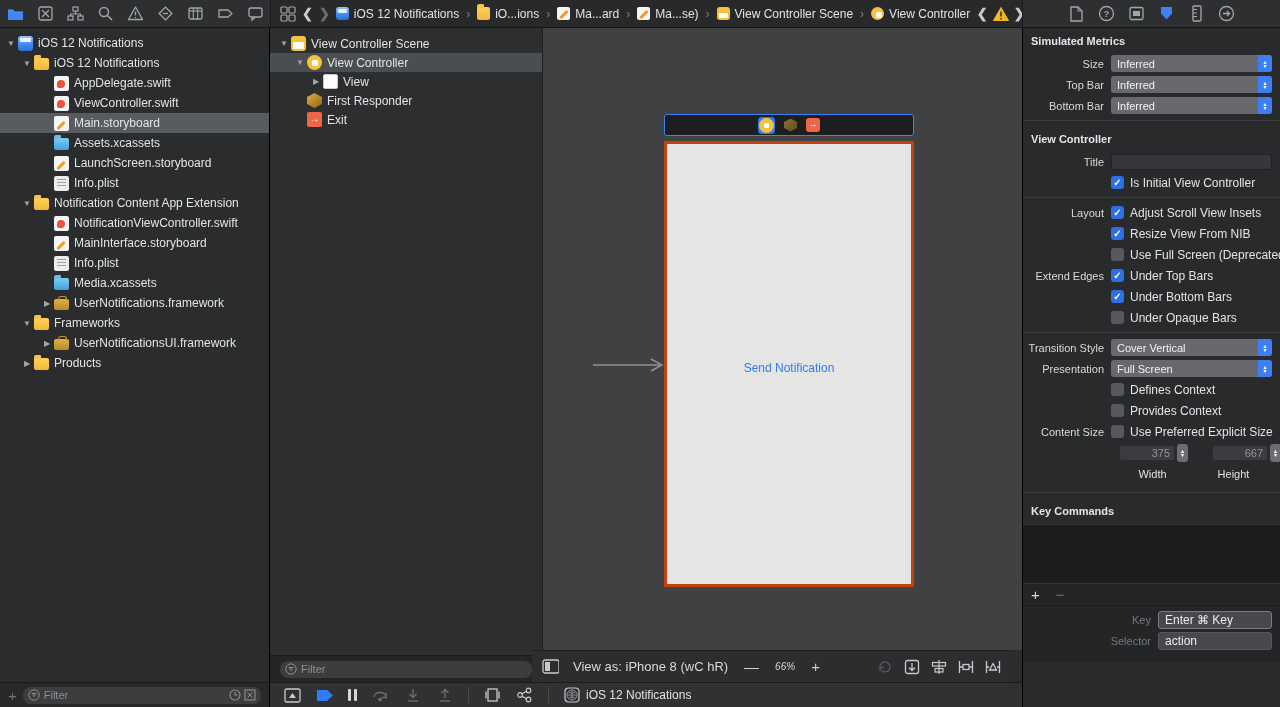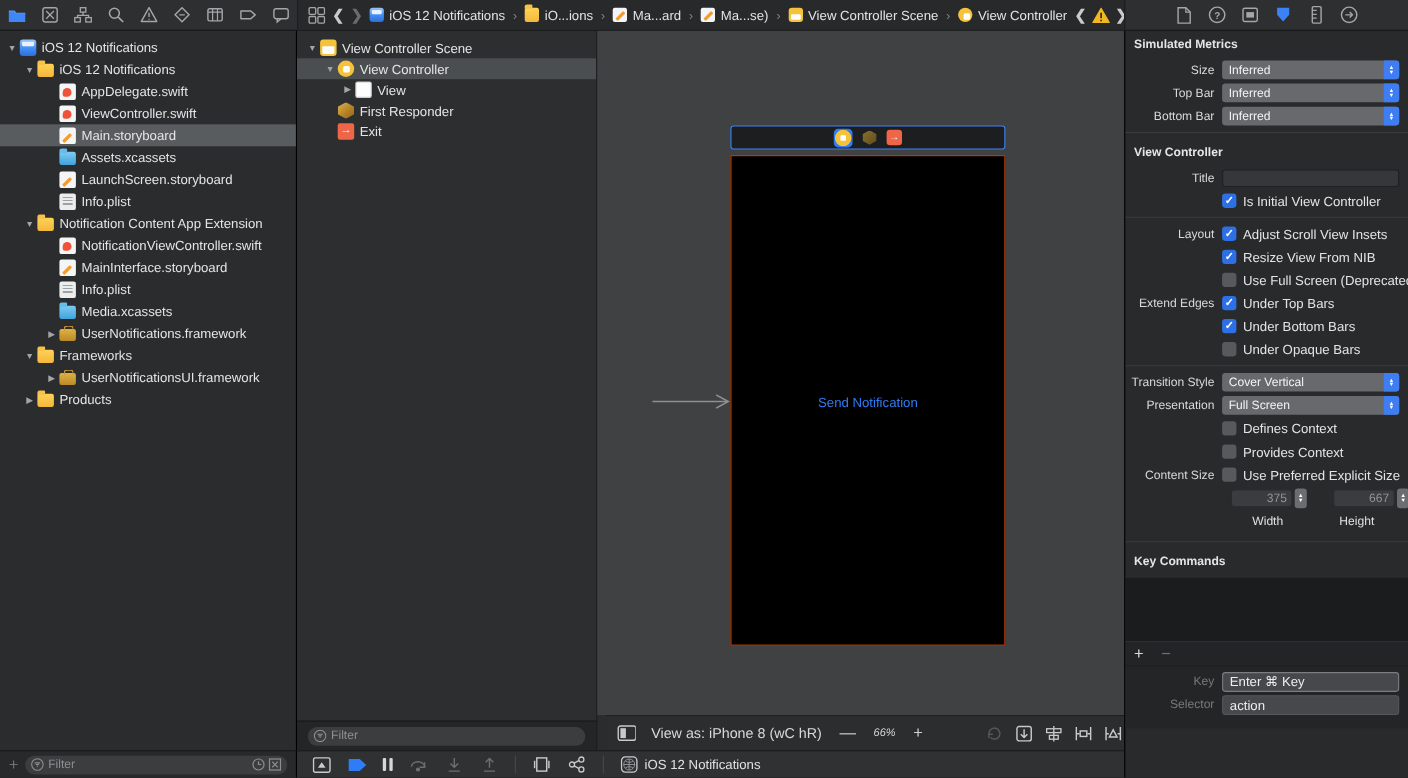--- a/index.html
+++ b/index.html
@@ -72,44 +72,44 @@
 
   
   .canvas{position:absolute;top:28px;left:543px;width:479px;height:622px;background:#404142;}
   .dock{position:absolute;left:121px;top:86px;width:250px;height:22px;background:#1d1e20;border:1px solid #3b82f7;border-radius:3px;display:flex;align-items:center;justify-content:center;gap:9px;}
   .dock-vc{width:17px;height:17px;background:#2e7cf6;border-radius:4px;display:flex;align-items:center;justify-content:center;}
   .dock-vc::after{content:"";width:11px;height:11px;background:#f5c33b;border-radius:50%;box-shadow:inset 0 0 0 3px #f5c33b;border:2px solid #f5c33b;}
   .dock-vc i{position:absolute;width:5px;height:5px;background:#fff;border-radius:1px;}
   .dock-cube{width:13px;height:13px;background:linear-gradient(135deg,#8a702e 0%,#5d4c1d 100%);clip-path:polygon(50% 0,100% 27%,100% 73%,50% 100%,0 73%,0 27%);}
   .dock-exit{width:14px;height:14px;background:#ef6548;border-radius:3px;color:#fff;font-size:9px;font-weight:bold;text-align:center;line-height:13px;}
   .dock-exit::after{content:"\2192";}
-  .frame{position:absolute;left:121px;top:113px;width:250px;height:446px;background:#000000;border:1px solid #c2410c;}
+  .frame{position:absolute;left:121px;top:113px;width:250px;height:446px;background:#e5e5e5;border:3px solid #c2410c;}
   .send-btn{position:absolute;left:0;right:0;top:217px;text-align:center;color:#2e7cf6;font-size:12px;}
   .entry-arrow{position:absolute;left:50px;top:330px;}
 
-  .canvas-bar{position:absolute;top:650px;left:551px;width:479px;height:32px;background:#2b2d2f;border-top:1px solid #1e1f20;display:flex;align-items:center;padding:0 10px;gap:8px;}
+  .canvas-bar{position:absolute;top:650px;left:532px;width:479px;height:32px;background:#2b2d2f;border-top:1px solid #1e1f20;display:flex;align-items:center;padding:0 10px;gap:8px;}
   .viewas{color:#d8d9da;font-size:13px;margin-left:6px;white-space:nowrap;}
   .zoomctl{color:#cfd0d1;font-size:15px;padding:0 8px;}
   .zoomlvl{color:#d8d9da;font-size:10px;font-style:italic;}
   .cb-icons{margin-left:auto;display:flex;gap:10px;align-items:center;}
 
   
   .debugbar{position:absolute;top:682px;left:270px;width:752px;height:25px;background:#2f3133;border-top:1px solid #191a1b;display:flex;align-items:center;padding:0 14px;gap:15px;}
   .vsep{width:1px;height:16px;background:#47494b;}
   .appchip{display:flex;align-items:center;gap:6px;color:#e0e1e2;font-size:12px;}
   .pausebars{display:flex;gap:3px;}
   .pausebars i{width:3px;height:12px;background:#d6d7d8;border-radius:1px;}
 
   
   .inspector{position:absolute;top:28px;left:1022px;width:258px;height:679px;background:#282a2c;border-left:1px solid #000;overflow:hidden;}
   .insp-h{font-size:11px;font-weight:bold;color:#e4e5e6;padding:7px 0 5px 8px;}
   .sep{height:1px;background:#3a3c3e;margin:5px 0;}
   .irow{display:flex;align-items:center;min-height:19px;margin:2px 8px 2px 0;}
   .ilabel{width:88px;text-align:right;font-size:11px;color:#d8d9da;padding-right:7px;flex:none;white-space:nowrap;}
-  .ilabel.dim{color:#77797b;}
+  .ilabel.dim{color:#77797b;margin-left:47px;}
   .dropdown{flex:1;height:17px;background:#67696c;border-radius:3px;display:flex;align-items:center;font-size:11px;color:#f2f3f4;padding-left:6px;position:relative;}
   .dd-cap{margin-left:auto;width:14px;height:17px;background:#3f7ef2;border-radius:0 3px 3px 0;display:flex;flex-direction:column;align-items:center;justify-content:center;color:#fff;font-size:6px;line-height:4px;}
   .cbx{width:13px;height:13px;background:#57595c;border-radius:3px;margin-right:6px;flex:none;}
   .cbx.on{background:#2d6fe4;}
   .cbx.on::after{content:"\2713";color:#fff;font-size:10px;font-weight:bold;display:block;text-align:center;line-height:13px;}
   .cblbl{font-size:12px;color:#e3e4e5;white-space:nowrap;}
   .tfield{flex:1;height:16px;background:#35373a;border:1px solid #1f2022;border-radius:3px;}
   .numwrap{display:flex;align-items:center;}
   .numfield{width:56px;height:16px;background:#3a3c3f;border:1px solid #2b2c2e;border-radius:3px;color:#939597;font-size:11px;text-align:right;padding:0 4px;line-height:15px;}
   .stepper{width:11px;height:18px;background:#6b6d70;border-radius:3px;margin-left:2px;display:flex;flex-direction:column;align-items:center;justify-content:center;color:#fff;font-size:6px;line-height:4px;}

